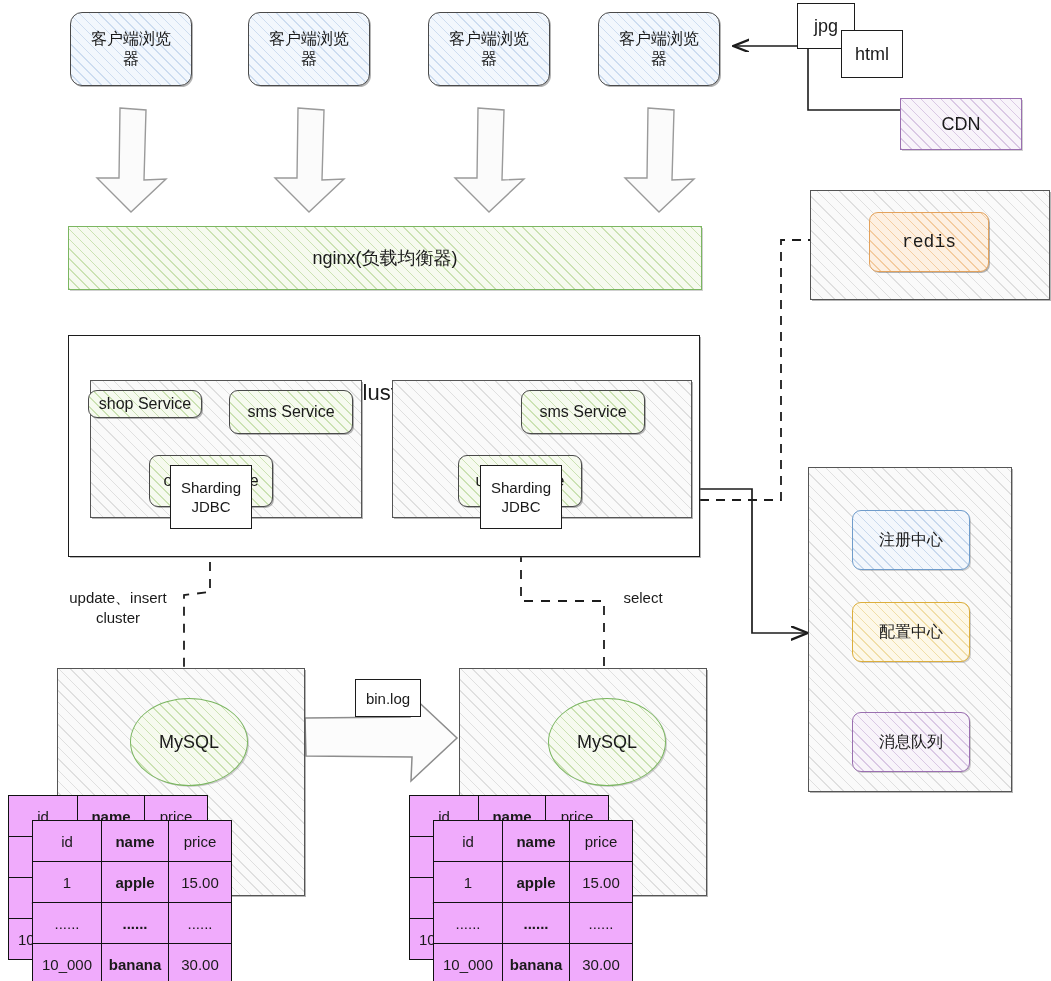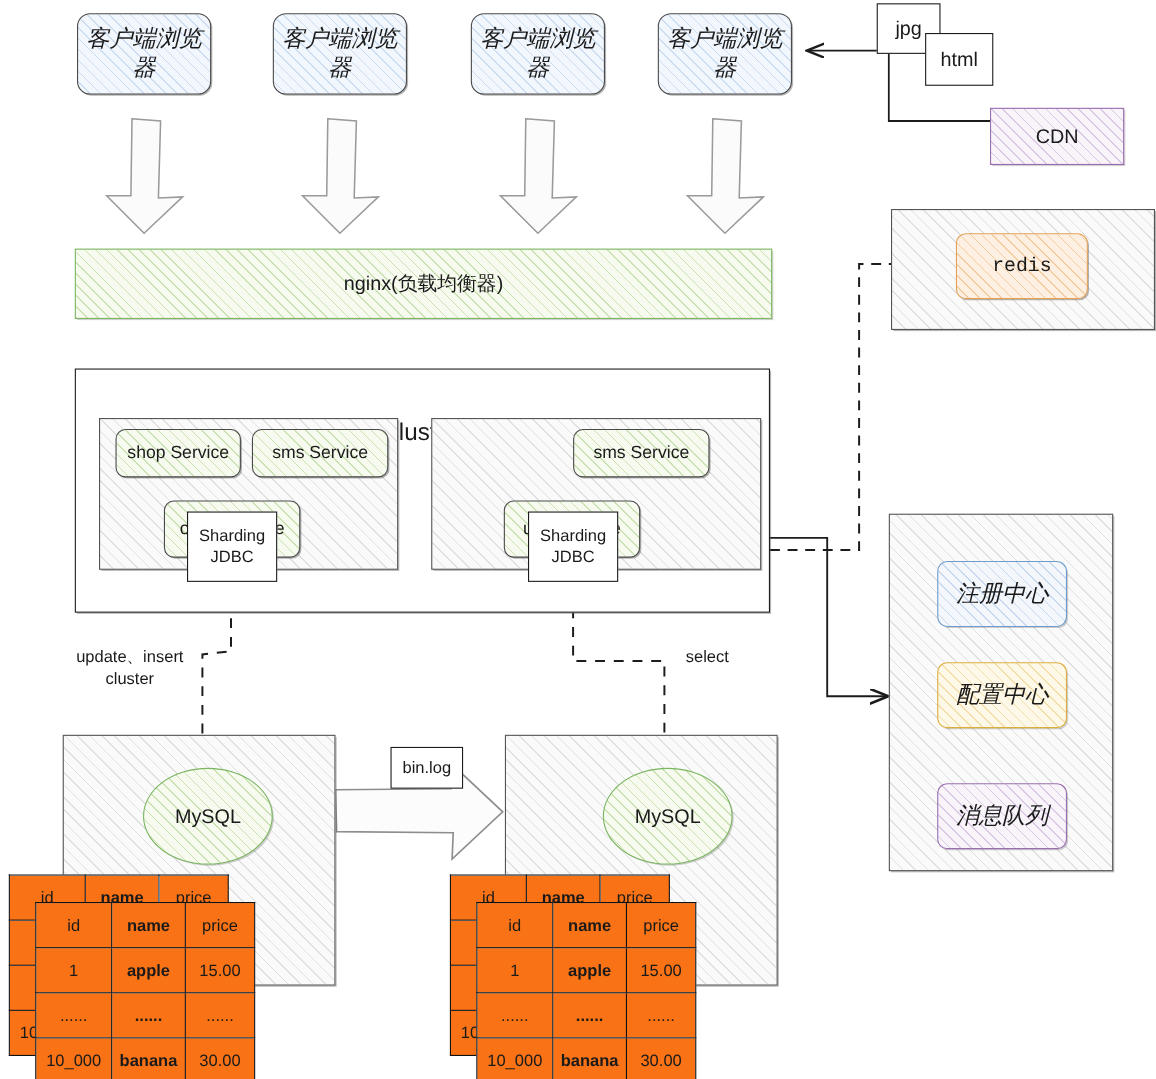--- a/index.html
+++ b/index.html
@@ -100,41 +100,41 @@
   .rnd-md { border-radius: 9px; }
 
   .sketch {
     box-shadow: 1.5px 1.5px 0 -0.5px rgba(90,90,90,.45);
   }
   .sketch-soft {
     box-shadow: 1.5px 1.5px 0 -0.5px rgba(120,120,120,.35);
   }
 
   
-  .t-cjk16 { font-size: 21px; font-style: italic; }
+  .t-cjk16 { font-size: 16px; }
   .t-cjk17 { font-size: 17px; }
   .t-18    { font-size: 18px; }
   .t-16    { font-size: 16px; }
   .t-15    { font-size: 15px; }
   .t-22    { font-size: 22px; margin-top: 34px; }
 
   
   .dtable {
     position: absolute;
     border-collapse: collapse;
     background: #fff;
     font-size: 15px;
     table-layout: fixed;
   }
   .dtable td {
     border: 1.5px solid #111;
     height: 40px;
     text-align: center;
     padding: 0 2px;
-    background: #f97316;
+    background: #f0abfc;
     overflow: hidden;
     white-space: nowrap;
   }
   .dtable td.c0 { width: 64px; }
   .dtable td.c1 { width: 62px; font-weight: bold; }
   .dtable td.c2 { width: 58px; }
   .tbl-back { opacity: 1; z-index: 4; }
   .tbl-front { z-index: 6; }
 
   .plain-box {
@@ -219,21 +219,21 @@
 
   <div class="node hatch-gray bd-gray sketch" style="left:810px; top:190px; width:240px; height:110px;"></div>
   <div class="node hatch-orange bd-orange rnd-md sketch t-18" style="left:869px; top:212px; width:120px; height:60px;">
     <span>redis</span>
   </div>
 
   <div class="node bd-black sketch" style="left:68px; top:335px; width:632px; height:222px; background:#fff; display:block;"></div>
   <div class="label t-22" style="left:268px; top:345px; width:232px;">cluster</div>
 
   <div class="node hatch-gray bd-gray sketch" style="left:90px; top:380px; width:272px; height:138px; display:block;"></div>
-  <div class="node hatch-green bd-dark rnd-md sketch t-16" style="left:105px; top:390px; width:114px; height:44px;">
+  <div class="node hatch-green bd-dark rnd-md sketch t-16" style="left:88px; top:390px; width:114px; height:28px;">
     <span>shop Service</span>
   </div>
   <div class="node hatch-green bd-dark rnd-md sketch t-16" style="left:229px; top:390px; width:124px; height:44px;">
     <span>sms Service</span>
   </div>
   <div class="node hatch-green bd-dark rnd-md sketch t-16" style="left:149px; top:455px; width:124px; height:52px;">
     <span>order Service</span>
   </div>
   <div class="plain-box t-15" style="left:170px; top:465px; width:82px; height:64px; z-index:9; line-height:1.3; text-align:center; white-space:pre;">
     <span style="white-space: pre;">Sharding

